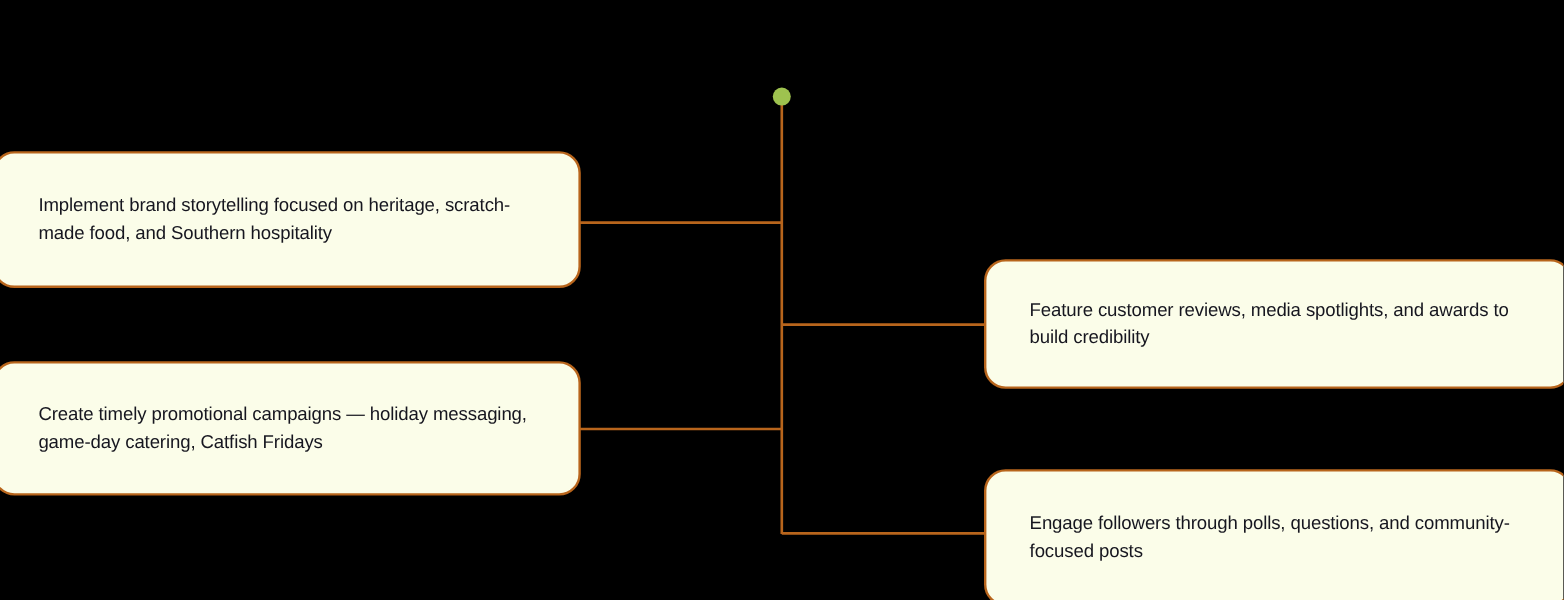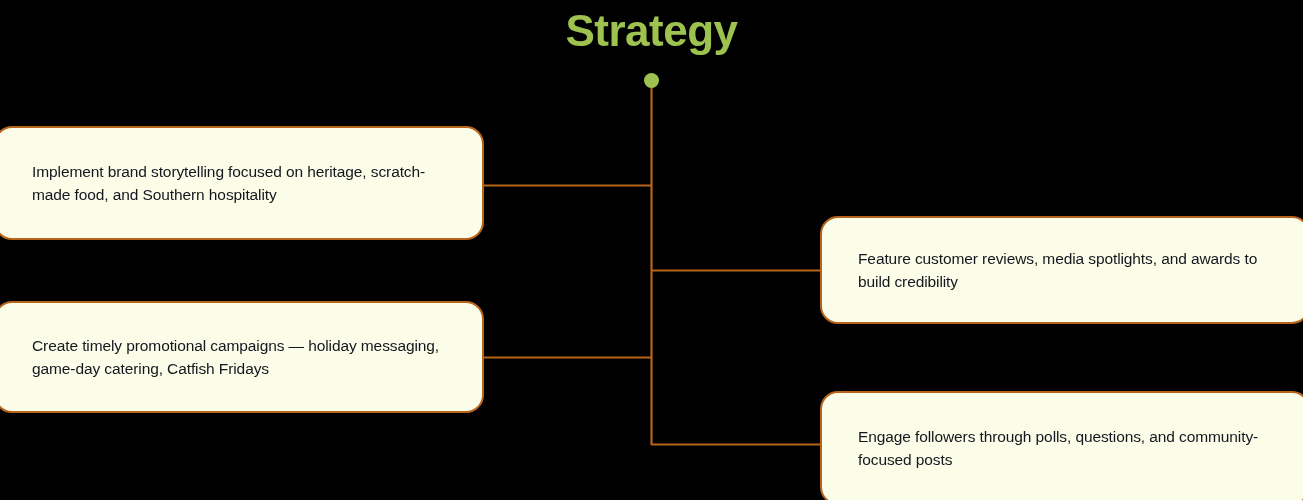--- a/index.html
+++ b/index.html
@@ -78,21 +78,20 @@
   #card-1 .card-text,
   #card-2 .card-text { padding-left: 36px; padding-right: 40px; }
   #card-3 .card-text,
   #card-4 .card-text { padding-left: 36px; padding-right: 40px; }
 </style>
 </head>
 <body>
 
 <div id="canvas">
 
-  <div id="title">Strategy</div>
 
   <svg id="connectors" viewBox="0 0 1303 500" xmlns="http://www.w3.org/2000/svg">
 
     <line x1="651.5" y1="86" x2="651.5" y2="445" stroke="#b8651c" stroke-width="2.2"></line>
 
     <line x1="651.5" y1="185.5" x2="483" y2="185.5" stroke="#b8651c" stroke-width="2.2"></line>
 
     <line x1="651.5" y1="357.5" x2="483" y2="357.5" stroke="#b8651c" stroke-width="2.2"></line>
 
     <line x1="651.5" y1="270.5" x2="821" y2="270.5" stroke="#b8651c" stroke-width="2.2"></line>

